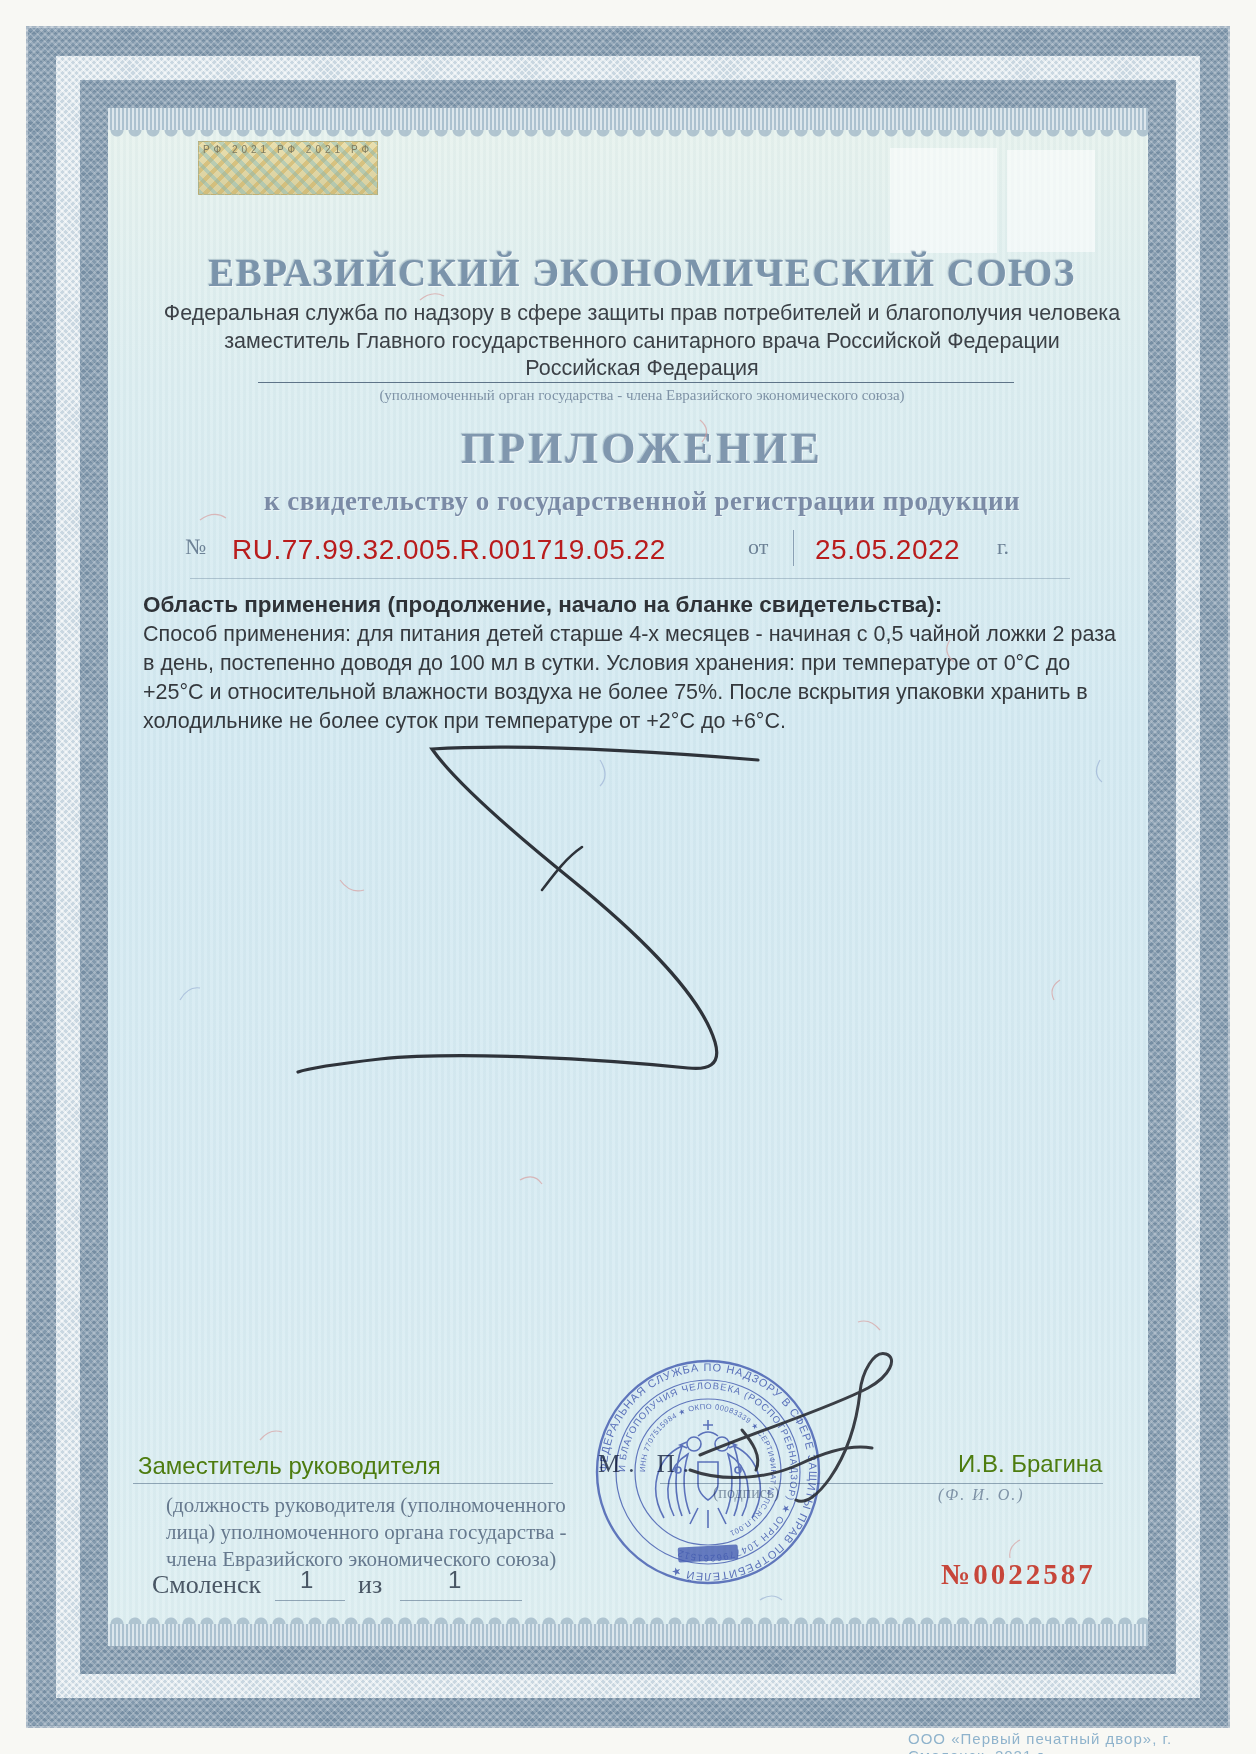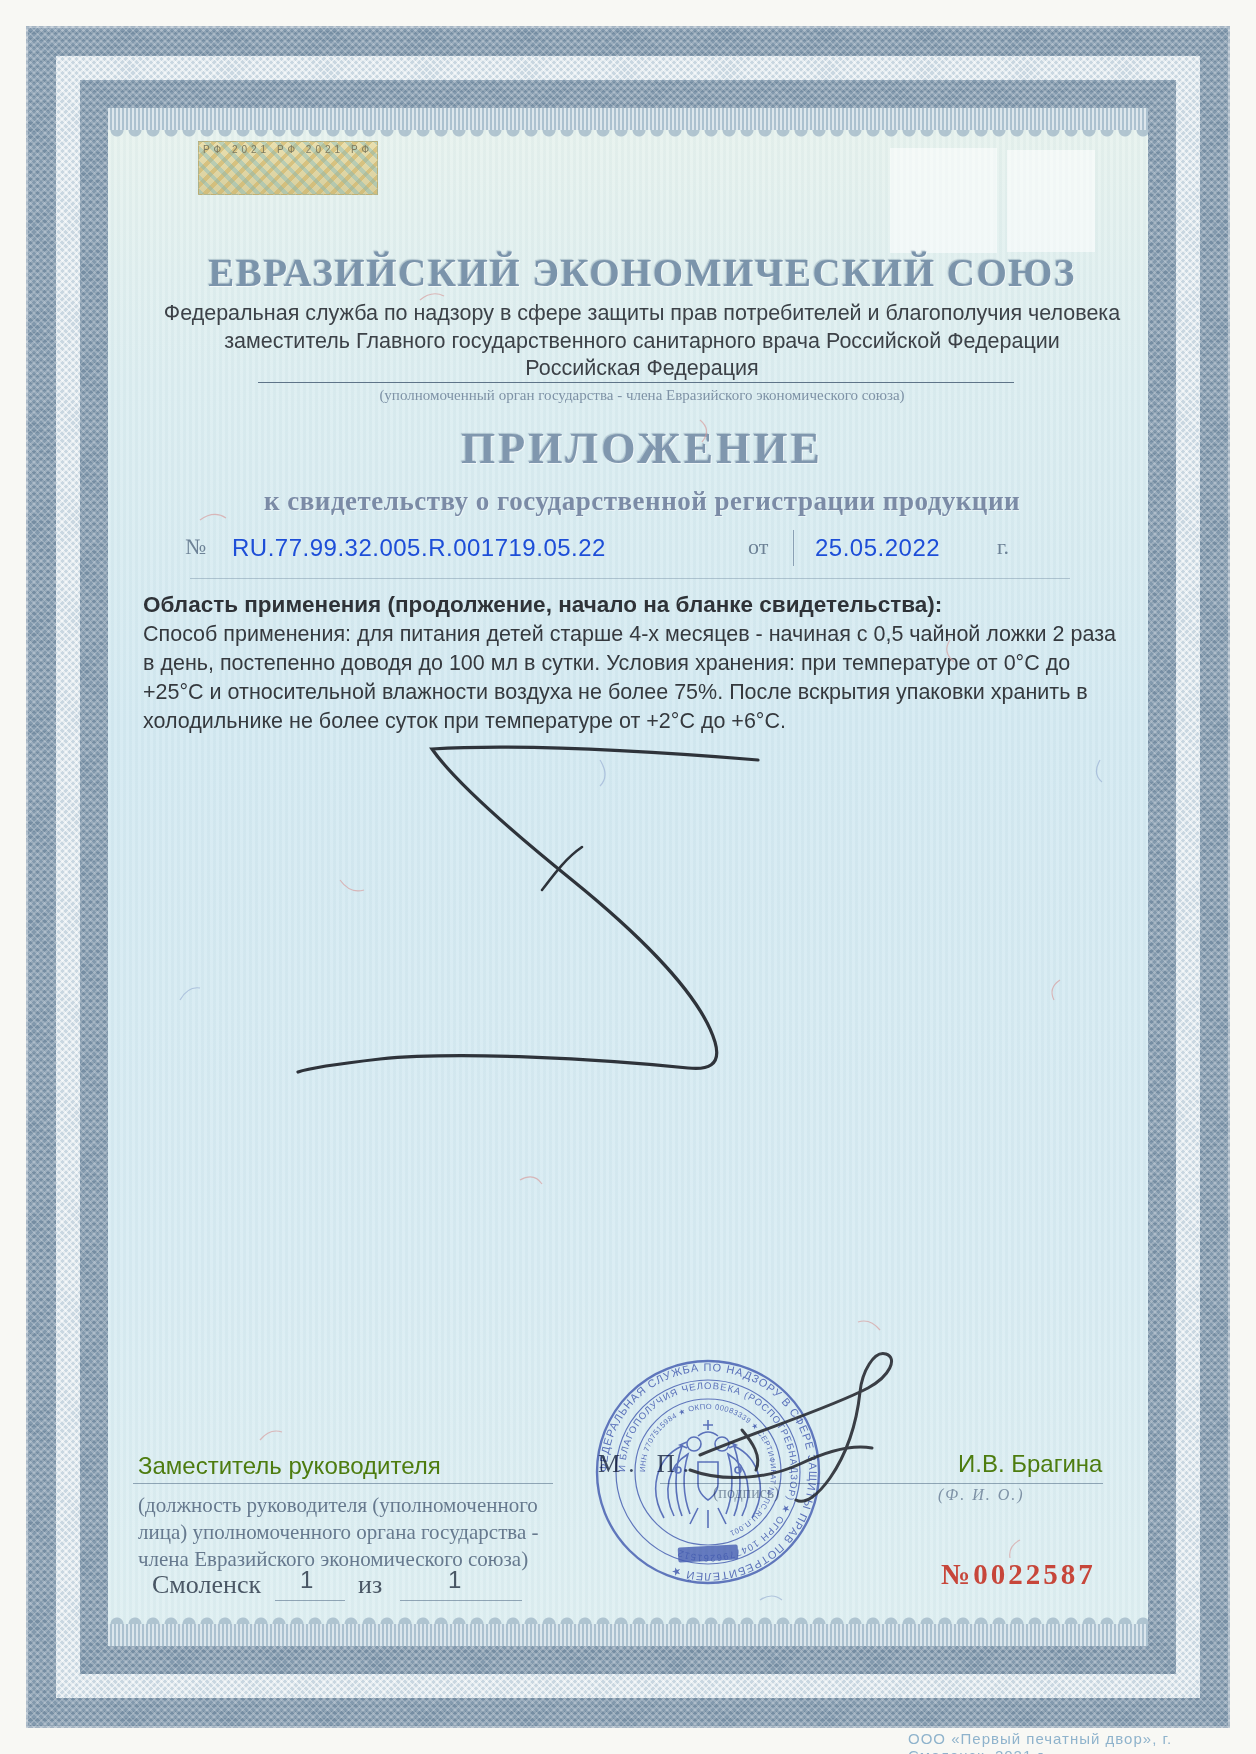--- a/index.html
+++ b/index.html
@@ -34,28 +34,28 @@
   .serifT{font-family:"Liberation Serif",serif;font-weight:bold;color:#7a93aa;}
   .hdr-center{left:108px;right:108px;text-align:center;padding-left:28px;}
   .title{font-size:39px;letter-spacing:1.5px;color:#7b94ab;
       text-shadow:1px 1px 0 rgba(255,255,255,.55), -1px -1px 1px rgba(70,100,130,.30);}
   .orgline{font-size:21.5px;color:#3c4147;}
   .smallserif{font-family:"Liberation Serif",serif;color:#7e92a6;}
   .docbig{font-size:44px;letter-spacing:3px;color:#8097ae;
       text-shadow:1px 1px 0 rgba(255,255,255,.55), -1px -1px 1px rgba(70,100,130,.30);}
   .docsub{font-size:27px;letter-spacing:.5px;color:#7b8ba6;
       text-shadow:1px 1px 0 rgba(255,255,255,.4);}
-  .numfont{font-size:24px;color:#1d4ed8;letter-spacing:.5px;}
+  .numfont{font-size:28px;color:#b91c1c;letter-spacing:.5px;}
   .greyserif{font-family:"Liberation Serif",serif;color:#6d8296;font-size:22px;}
   .bodyhead{font-size:22.5px;font-weight:bold;color:#2e3237;}
   .bodyline{font-size:21.5px;color:#35393e;white-space:nowrap;}
   .hline{border-top:1.5px solid #5e7488;height:0;}
   .hline-light{border-top:1px solid rgba(100,125,150,.38);height:0;}
   .sigfont{font-size:24px;color:#4d7c0f;text-align:center;}
-  .capserif{font-family:"Liberation Serif",serif;font-size:21px;color:#66798e;line-height:27px;}
+  .capserif{font-family:"Liberation Serif",serif;font-size:21px;color:#66798e;line-height:27px;margin-left:28px;}
   .mp{font-family:"Liberation Serif",serif;font-size:25px;color:#3f4c63;letter-spacing:8px;}
   .pagerow{font-family:"Liberation Serif",serif;font-size:26px;color:#4a5765;}
   .serial{font-family:"Liberation Serif",serif;font-size:29px;letter-spacing:3px;color:#c7463a;font-weight:bold;}
   .printer{font-size:15px;color:#8fb3cc;letter-spacing:1px;}
   
   .holo{left:198px;top:141px;width:178px;height:52px;overflow:hidden;
       background:
        repeating-linear-gradient(45deg, rgba(120,185,195,.40) 0 4px, transparent 4px 10px),
        repeating-linear-gradient(-45deg, rgba(205,175,95,.55) 0 4px, transparent 4px 10px),
        linear-gradient(180deg,#e9dfae,#d8cf9e);

